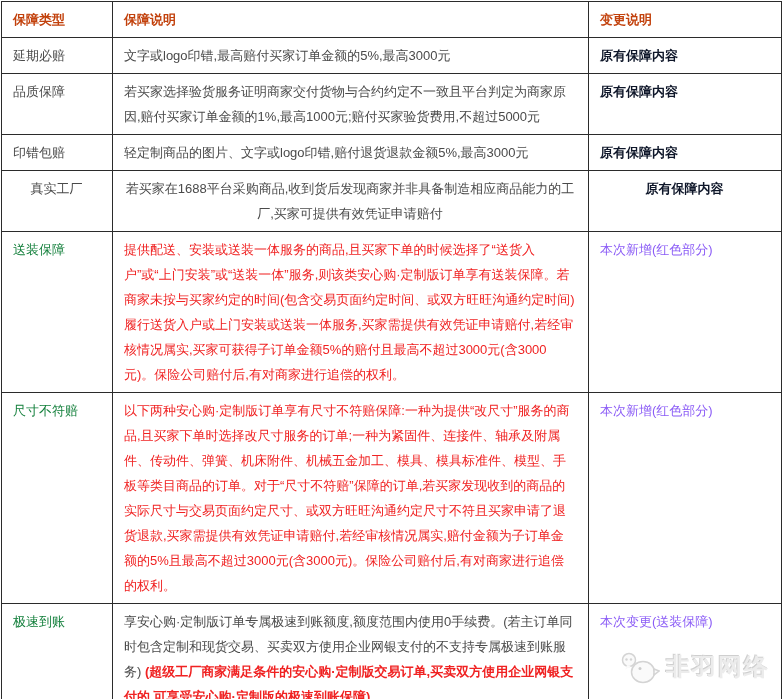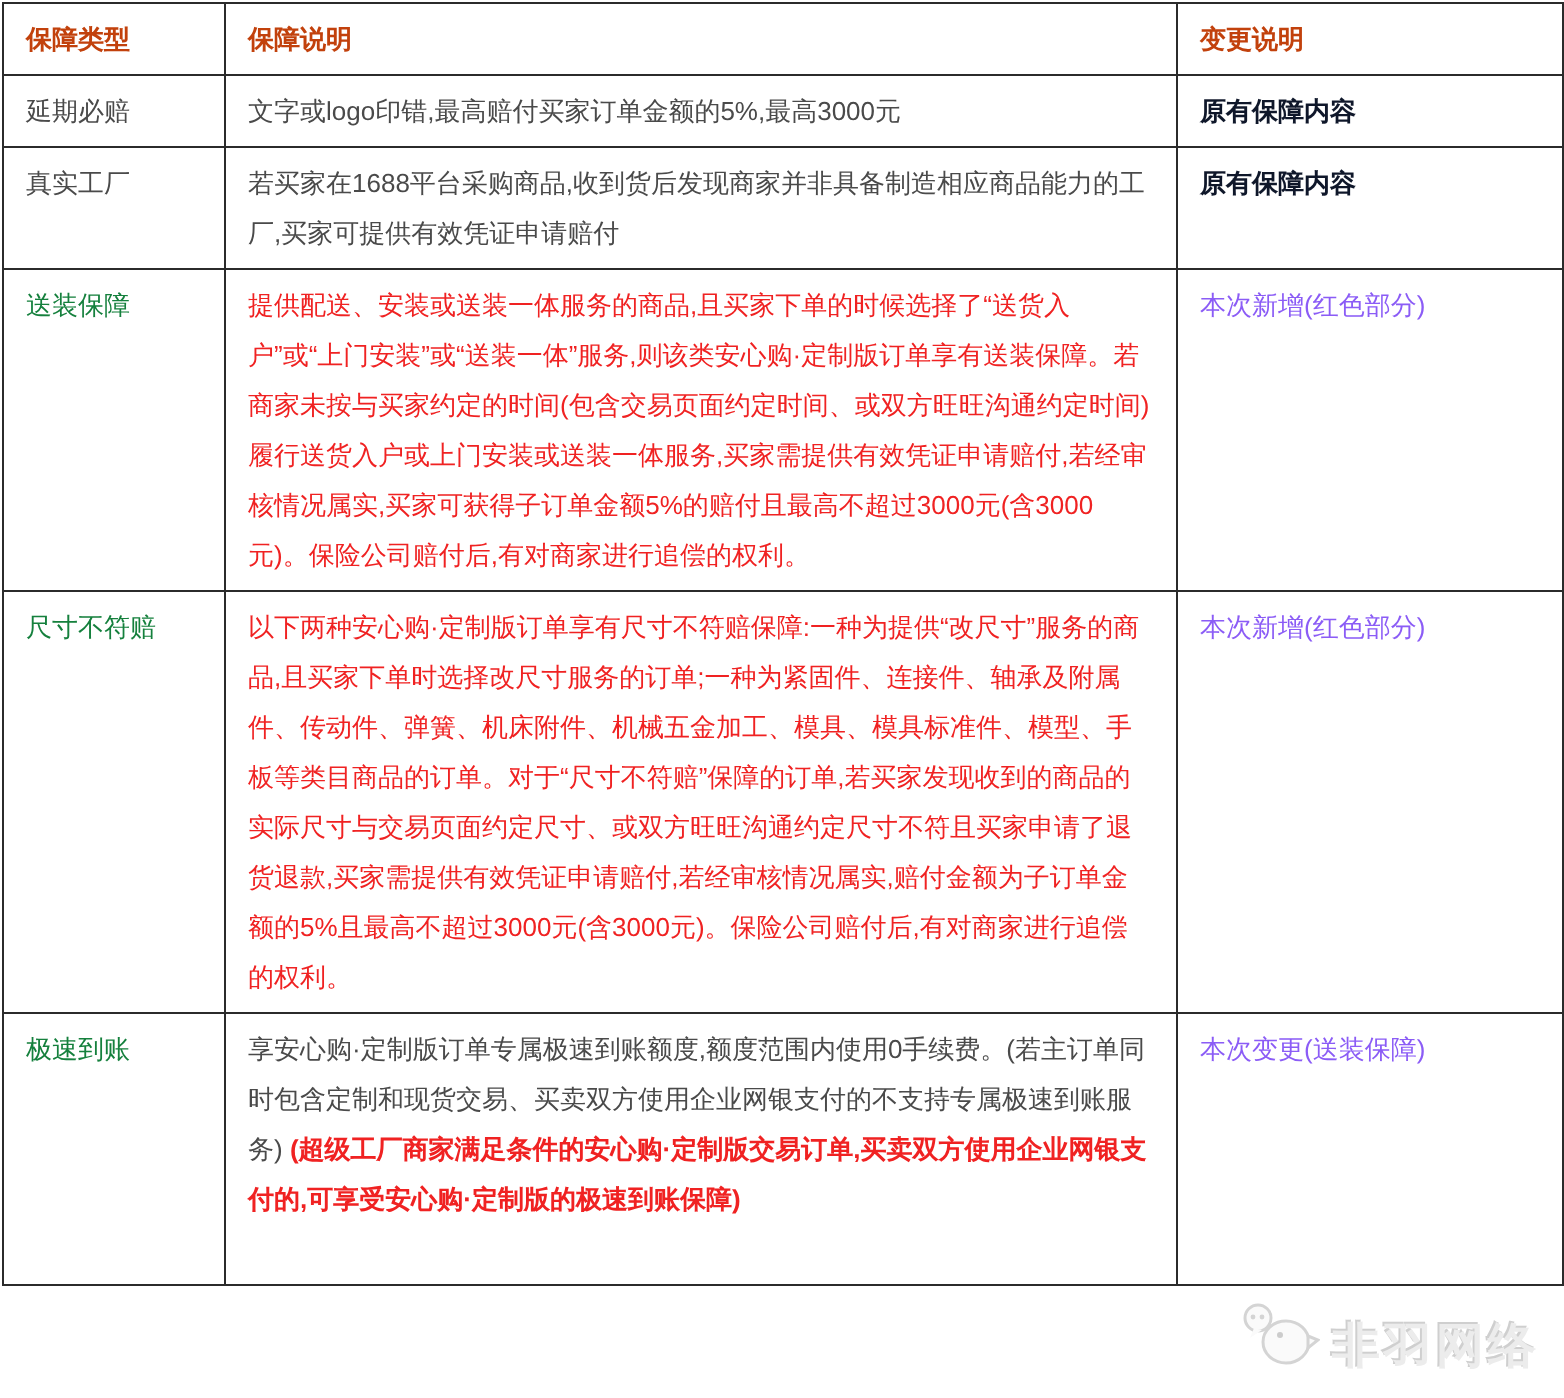--- a/index.html
+++ b/index.html
@@ -36,39 +36,39 @@
     color: #c2410c;
     height: 33px;
   }
   col.c-type   { width: 111px; }
   col.c-desc   { width: 476px; }
   col.c-change { width: 193px; }
 
   tr.r0 td { height: 36px; }
   tr.r1 td { height: 61px; }
   tr.r2 td { height: 36px; }
-  tr.r3 td { height: 59px; }
+  tr.r3 td { height: 59px; text-align: center; }
   tr.r4 td { height: 156px; }
   tr.r5 td { height: 181px; }
   tr.r6 td { height: 136px; }
 
   .seg-normal   { color: #4a4a4a; }
   .seg-red      { color: #f02222; }
   .seg-red-bold { color: #f02222; font-weight: bold; }
   .type-normal  { color: #4a4a4a; }
   .type-red     { color: #15803d; }
   .change-bold  { font-weight: bold; color: #0f172a; }
   .change-normal{ font-weight: normal; color: #8b5cf6; }
 
   .watermark {
     position: absolute;
     right: 12px;
     bottom: 10px;
     display: flex;
-    align-items: flex-end;
+    align-items: flex-start;
     gap: 6px;
     user-select: none;
   }
   .watermark .wm-text {
     font-size: 24px;
     font-weight: bold;
     letter-spacing: 2px;
     color: #ececec;
     text-shadow: -1px -1px 0 #cfcfcf, 1px 1px 0 #ffffff;
   }
@@ -89,20 +89,30 @@
         <th>保障类型</th>
         <th>保障说明</th>
         <th>变更说明</th>
       </tr>
     </thead>
     <tbody>
 
     <tr class="r0">
           <td><span class="type-normal">延期必赔</span></td>
           <td><span class="seg-normal">文字或logo印错,最高赔付买家订单金额的5%,最高3000元</span></td>
+          <td><span class="change-bold">原有保障内容</span></td>
+        </tr>
+        <tr class="r1">
+          <td><span class="type-normal">品质保障</span></td>
+          <td><span class="seg-normal">若买家选择验货服务证明商家交付货物与合约约定不一致且平台判定为商家原因,赔付买家订单金额的1%,最高1000元;赔付买家验货费用,不超过5000元</span></td>
+          <td><span class="change-bold">原有保障内容</span></td>
+        </tr>
+        <tr class="r2">
+          <td><span class="type-normal">印错包赔</span></td>
+          <td><span class="seg-normal">轻定制商品的图片、文字或logo印错,赔付退货退款金额5%,最高3000元</span></td>
           <td><span class="change-bold">原有保障内容</span></td>
         </tr>
         <tr class="r3">
           <td><span class="type-normal">真实工厂</span></td>
           <td><span class="seg-normal">若买家在1688平台采购商品,收到货后发现商家并非具备制造相应商品能力的工厂,买家可提供有效凭证申请赔付</span></td>
           <td><span class="change-bold">原有保障内容</span></td>
         </tr>
         <tr class="r4">
           <td><span class="type-red">送装保障</span></td>
           <td><span class="seg-red">提供配送、安装或送装一体服务的商品,且买家下单的时候选择了“送货入户”或“上门安装”或“送装一体”服务,则该类安心购·定制版订单享有送装保障。若商家未按与买家约定的时间(包含交易页面约定时间、或双方旺旺沟通约定时间)履行送货入户或上门安装或送装一体服务,买家需提供有效凭证申请赔付,若经审核情况属实,买家可获得子订单金额5%的赔付且最高不超过3000元(含3000元)。保险公司赔付后,有对商家进行追偿的权利。</span></td>

